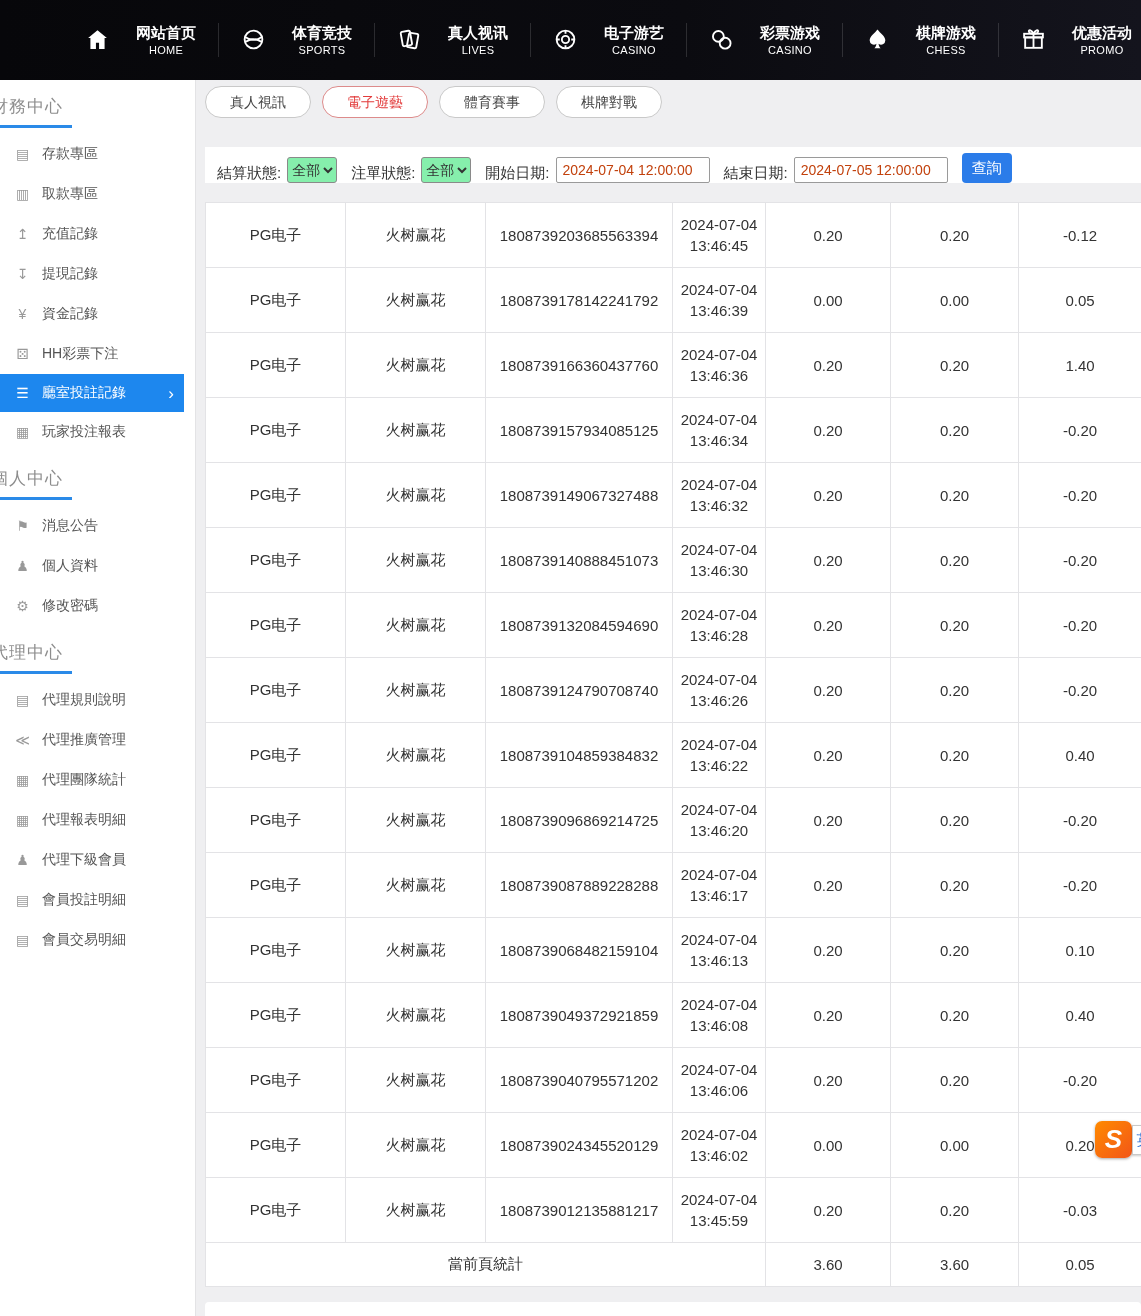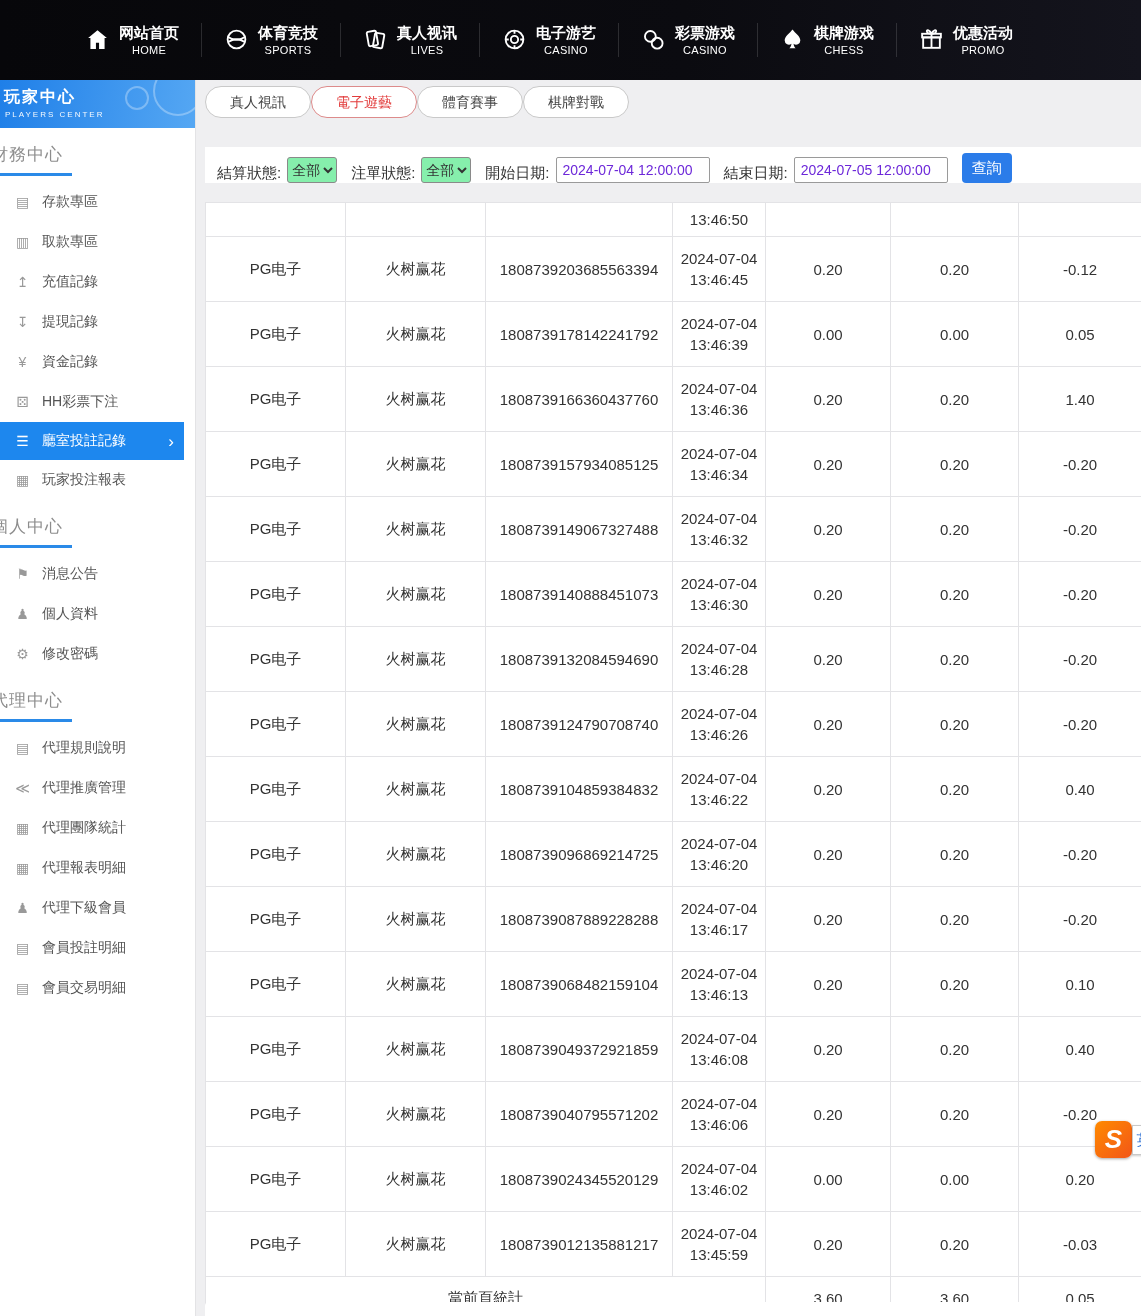--- a/index.html
+++ b/index.html
@@ -6,21 +6,21 @@
   html,body{margin:0;padding:0;}
   body{
     width:1141px;height:1316px;position:relative;overflow:hidden;
     background:#efeff1;font-family:"Liberation Sans","DejaVu Sans",sans-serif;
     -webkit-font-smoothing:antialiased;
   }
   
   .topnav{position:absolute;top:0;left:0;width:100%;height:80px;
     background:linear-gradient(90deg,#07070a 0%,#0b0b10 60%,#14141d 100%);z-index:3;}
   .nav-items{display:flex;align-items:center;height:100%;padding-left:85px;}
-  .nav-item{display:flex;align-items:center;gap:9px;color:#fff;cursor:pointer;white-space:nowrap;}
+  .nav-item{display:flex;align-items:center;gap:26px;color:#fff;cursor:pointer;white-space:nowrap;}
   .nav-ic{display:flex;align-items:center;}
   .nav-txt{display:flex;flex-direction:column;align-items:center;line-height:1.3;}
   .nav-title{font-size:15px;font-weight:700;}
   .nav-sub{font-size:11px;letter-spacing:.3px;}
   .nav-sep{width:1px;height:34px;background:rgba(255,255,255,.14);margin:0 22px;flex:none;}
   
   .sidebar{position:absolute;top:80px;left:0;width:195px;bottom:0;background:#fff;
     border-right:1px solid #e3e3e5;overflow:hidden;z-index:2;}
   .side-header{height:48px;background:linear-gradient(100deg,#1f7fe8,#55a7f3);
     color:#fff;padding:7px 10px 0 10px;box-sizing:border-box;position:relative;overflow:hidden;}
@@ -32,32 +32,32 @@
   .side-sec-title{font-size:17px;color:#8d8d8d;margin:15px 0 0 -9px;letter-spacing:1px;}
   .blue-line{width:72px;height:3px;background:#2a8ae8;margin:7px 0 6px 0;}
   .side-item{height:40px;display:flex;align-items:center;padding-left:14px;gap:11px;
     color:#555;font-size:14px;cursor:pointer;}
   .side-item .ic{width:17px;color:#999;font-size:14px;text-align:center;flex:none;}
   .side-item.active{background:#1d87ee;color:#fff;margin-right:11px;height:38px;}
   .side-item.active .ic{color:#fff;}
   .side-item .chev{margin-left:auto;margin-right:10px;font-size:17px;line-height:1;}
   
   .main{position:absolute;left:195px;top:80px;right:0;bottom:0;overflow:hidden;}
-  .tabs{position:absolute;left:10px;top:6px;display:flex;align-items:flex-end;}
+  .tabs{position:absolute;left:10px;top:6px;display:flex;gap:11px;align-items:flex-end;}
   .tab-pill{height:32px;line-height:30px;padding:0 24px;background:#fff;border:1px solid #c9c9c9;
     border-radius:17px;font-size:14px;color:#444;box-sizing:border-box;cursor:pointer;white-space:nowrap;}
   .tab-pill.active{color:#e23b3b;border-color:#dd8b8b;}
   .filterbar{position:absolute;left:10px;right:0;top:67px;height:36px;background:#fff;
     display:flex;align-items:flex-end;padding-left:10px;box-sizing:border-box;font-size:15px;color:#333;}
   .flabel{margin-left:14px;white-space:nowrap;}
   .flabel:first-child{margin-left:2px;}
   .fsel{height:26px;margin-left:6px;border:1px solid #8a8a8a;border-radius:3px;font-size:14px;
     color:#333;background:#86efac;font-family:inherit;}
   .fdate{width:140px;height:24px;margin-left:6px;border:1px solid #9a9a9a;border-radius:2px;
-    padding:0 6px;font-size:14px;color:#6d28d9;font-family:inherit;}
+    padding:0 6px;font-size:14px;color:#c2410c;font-family:inherit;}
   .fbtn{width:50px;height:30px;margin-left:14px;background:#2b7ce9;color:#fff;border:none;
     border-radius:4px;font-size:15px;cursor:pointer;font-family:inherit;margin-top:24px;}
   
   .tablewrap{position:absolute;left:10px;top:122px;}
   table.bets{width:936px;border-collapse:collapse;table-layout:fixed;background:#fff;
     font-size:15px;color:#333;}
   table.bets td{border:1px solid #e3e3e6;text-align:center;padding:2px 4px;overflow:hidden;}
   tr.partial-row td{height:29px;}
   tr.data-row td{height:60px;}
   tr.summary-row td{height:39px;}
@@ -164,26 +164,20 @@
         </span>
         <span class="nav-txt">
           <span class="nav-title">优惠活动</span>
           <span class="nav-sub">PROMO</span>
         </span>
       </div>
     </div>
 </div>
 
 <div class="sidebar">
-  <div class="side-header">
-    <div class="bubble b1"></div>
-    <div class="bubble b2"></div>
-    <div class="t">玩家中心</div>
-    <div class="s">PLAYERS CENTER</div>
-  </div>
   <div>
       <div class="side-sec-title">財務中心</div>
       <div class="blue-line"></div>
       <div class="side-item">
         <span class="ic">▤</span>
         <span class="side-label">存款專區</span>
       </div>
       <div class="side-item">
         <span class="ic">▥</span>
         <span class="side-label">取款專區</span>
@@ -290,29 +284,20 @@
       <colgroup>
         <col style="width:140px">
           <col style="width:140px">
           <col style="width:187px">
         <col style="width:93px">
           <col style="width:125px">
           <col style="width:128px">
           <col style="width:123px">
       </colgroup>
       <tbody>
-          <tr class="partial-row">
-            <td></td>
-            <td></td>
-            <td></td>
-            <td>13:46:50</td>
-            <td></td>
-            <td></td>
-            <td></td>
-          </tr>
           <tr class="data-row">
             <td>PG电子</td>
             <td>火树赢花</td>
             <td>1808739203685563394</td>
             <td class="cell-datetime">
               <div>2024-07-04</div>
               <div>13:46:45</div>
             </td>
             <td>0.20</td>
             <td>0.20</td>

